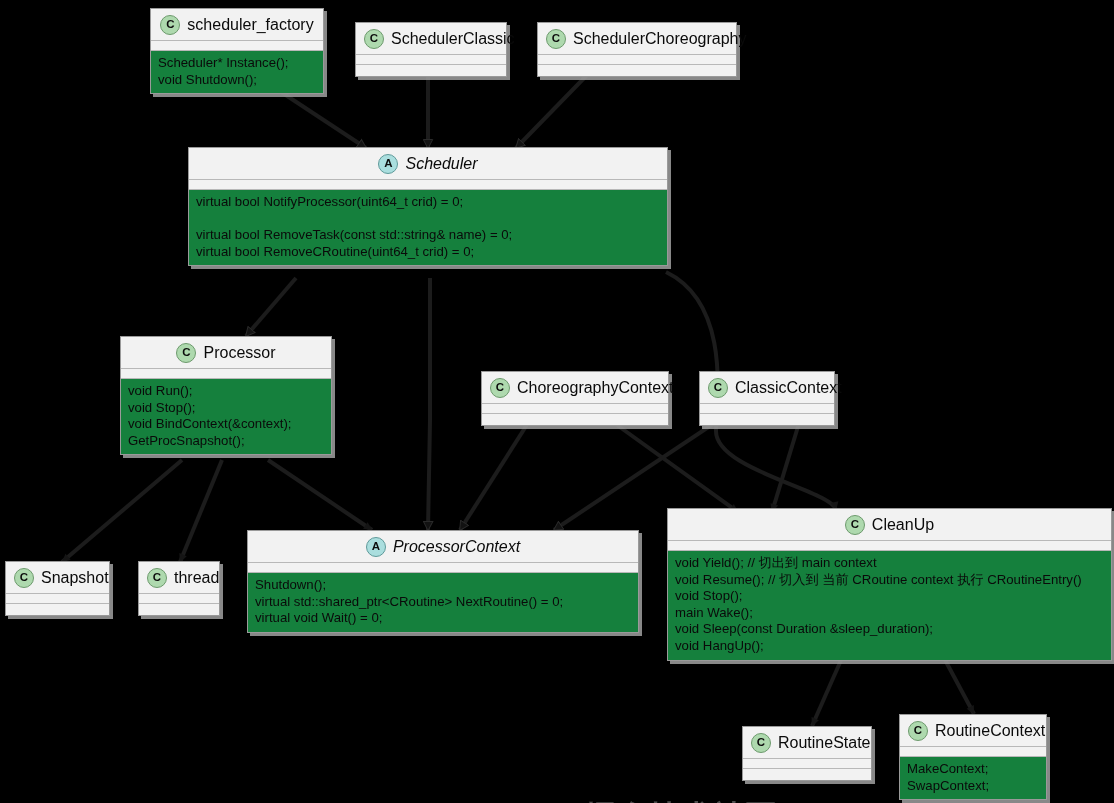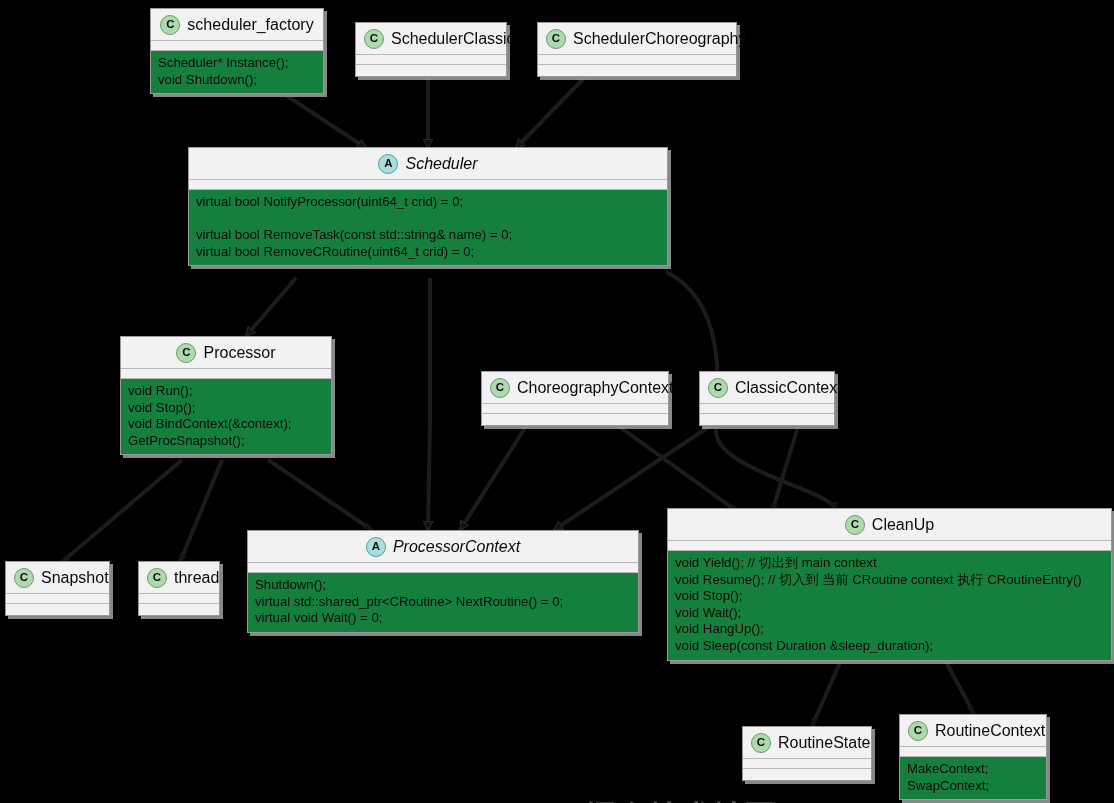--- a/index.html
+++ b/index.html
@@ -287,23 +287,23 @@
   <div class="uml-class" style="left:667px; top:508px; width:445px;">
     <div class="uml-header">
       <span class="stereo-badge cls">C</span>
       <span class="uml-title">CleanUp</span>
     </div>
     <div class="uml-attrs"></div>
     <div class="uml-ops" style="overflow:hidden;">
       <div class="op-line">void Yield(); // 切出到 main context</div>
       <div class="op-line">void Resume(); // 切入到 当前 CRoutine context 执行 CRoutineEntry()</div>
       <div class="op-line">void Stop();</div>
-      <div class="op-line">void Wait();</div>
+      <div class="op-line">main Wake();</div>
+      <div class="op-line">void Sleep(const Duration &amp;sleep_duration);</div>
       <div class="op-line">void HangUp();</div>
-      <div class="op-line">void Sleep(const Duration &amp;sleep_duration);</div>
     </div>
   </div>
 
   <div class="uml-class" style="left:742px; top:726px; width:130px;">
     <div class="uml-header compact">
       <span class="stereo-badge cls">C</span>
       <span class="uml-title">RoutineState</span>
     </div>
     <div class="uml-attrs"></div>
     <div class="uml-empty-strip"></div>

